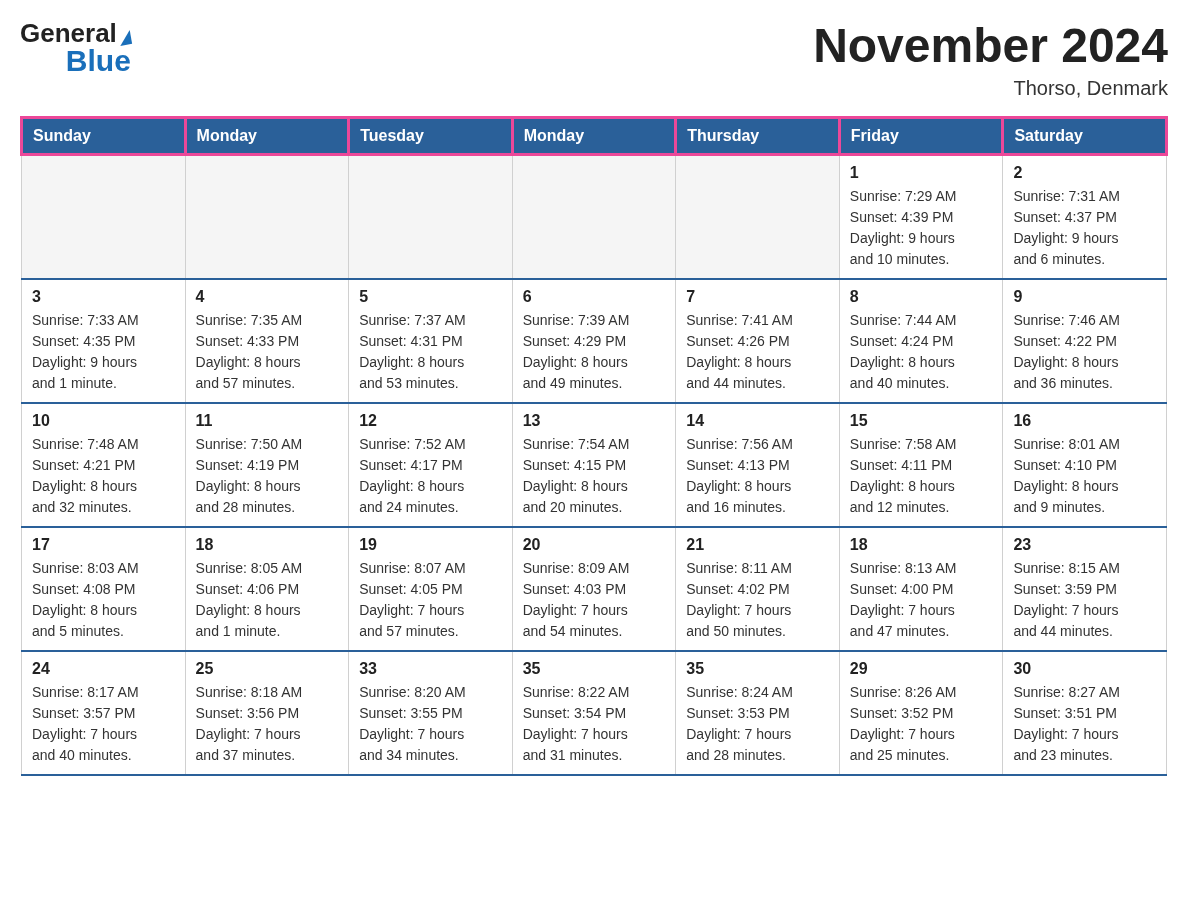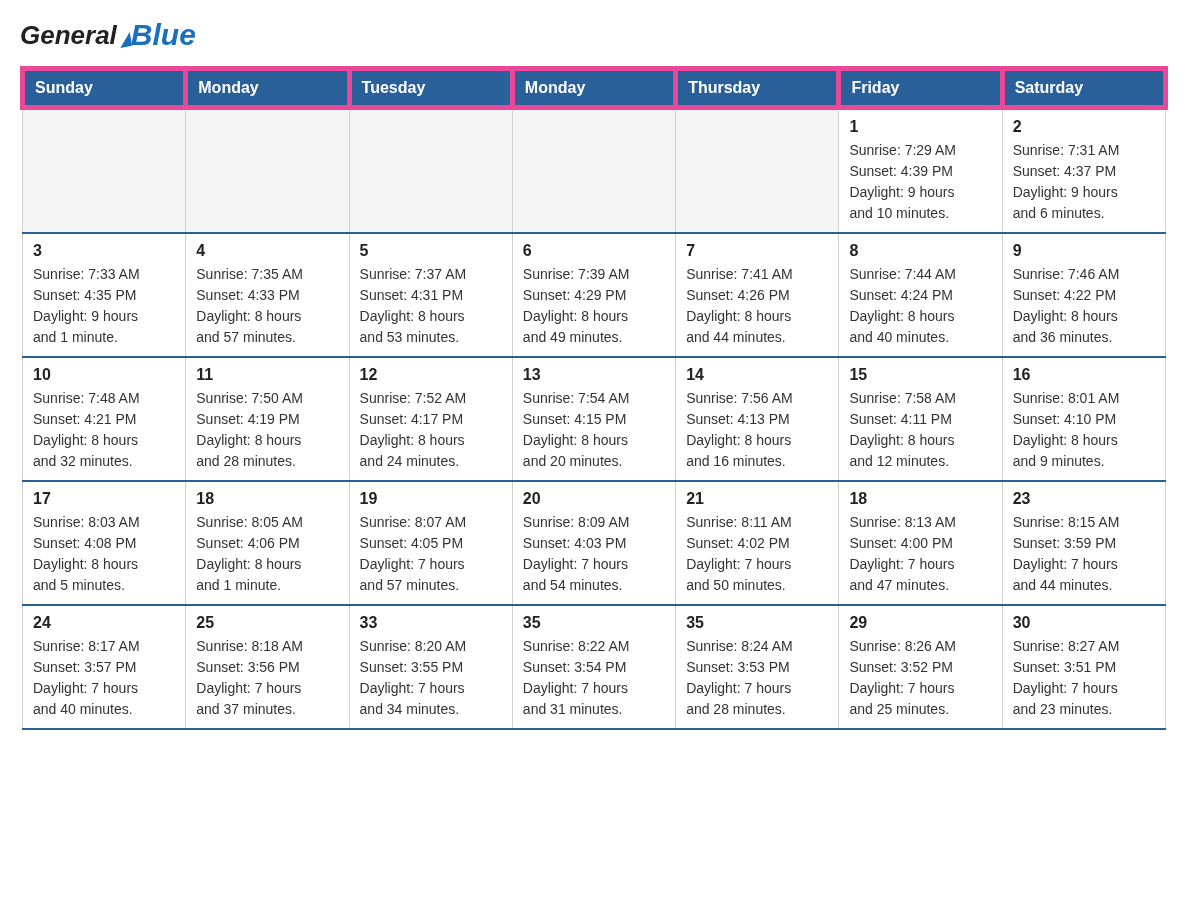--- a/index.html
+++ b/index.html
@@ -10,22 +10,22 @@
       color: #222;
     }
     .header-area {
       display: flex;
       justify-content: space-between;
       align-items: flex-start;
       margin-bottom: 16px;
     }
     .logo {
       display: flex;
-      align-items: center;
-      font-style: italic;
+      flex-direction: column;
+      align-items: flex-end;
     }
     .logo-general {
       font-size: 26px;
       font-weight: bold;
       color: #222;
       line-height: 1;
     }
     .logo-blue {
       font-size: 30px;
       font-weight: bold;
@@ -62,21 +62,21 @@
     }
     .calendar thead tr {
       background: #2a6099;
     }
     .calendar thead th {
       color: #fff;
       font-size: 16px;
       font-weight: bold;
       padding: 8px 10px;
       text-align: left;
-      border: 5px solid #ec4899;
+      border: 3px solid #ec4899;
     }
     .calendar tbody tr {
       border-bottom: 2px solid #2a6099;
     }
     .calendar tbody td {
       vertical-align: top;
       padding: 8px 10px;
       font-size: 13px;
       color: #222;
       border: 1px solid #d0d0d0;
@@ -102,20 +102,24 @@
   </style>
 </head>
 <body>
 
 <div class="header-area">
   <div class="logo">
     <div>
       <span class="logo-general">General</span><span class="logo-triangle"></span>
     </div>
     <span class="logo-blue">Blue</span>
+  </div>
+  <div class="title-area">
+    <div class="month-title">November 2024</div>
+    <div class="location">Thorso, Denmark</div>
   </div>
 </div>
 
 <table class="calendar">
   <thead>
     <tr>
     <th>Sunday</th>
         <th>Monday</th>
         <th>Tuesday</th>
         <th>Monday</th>

